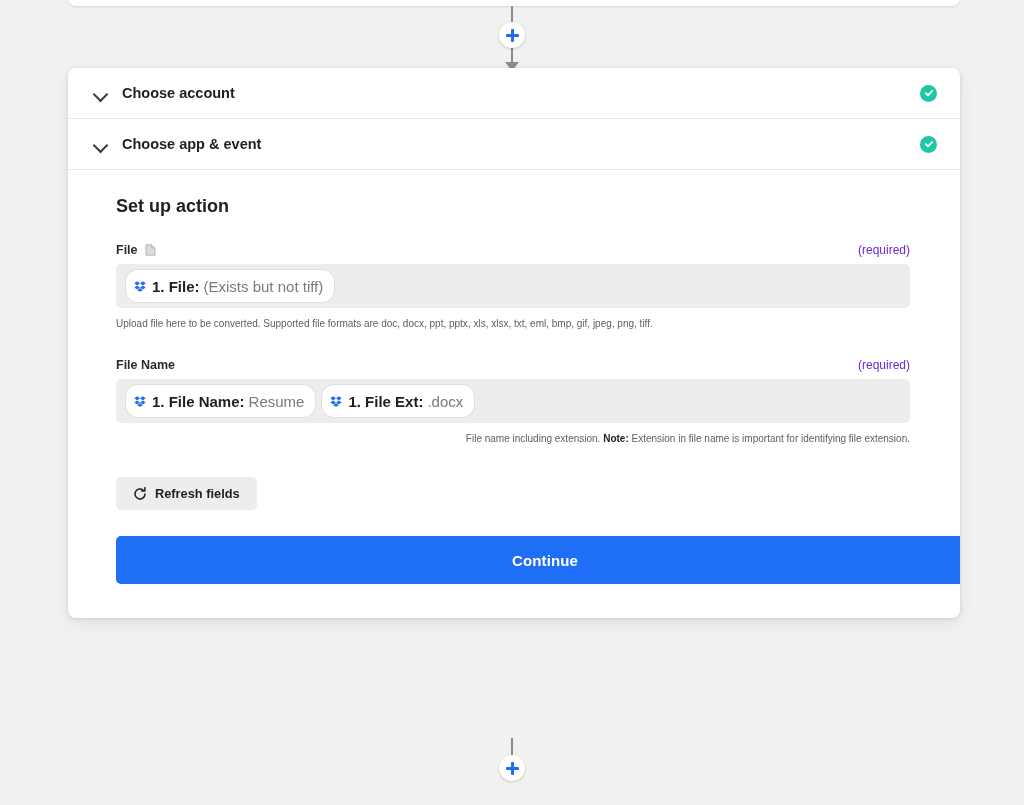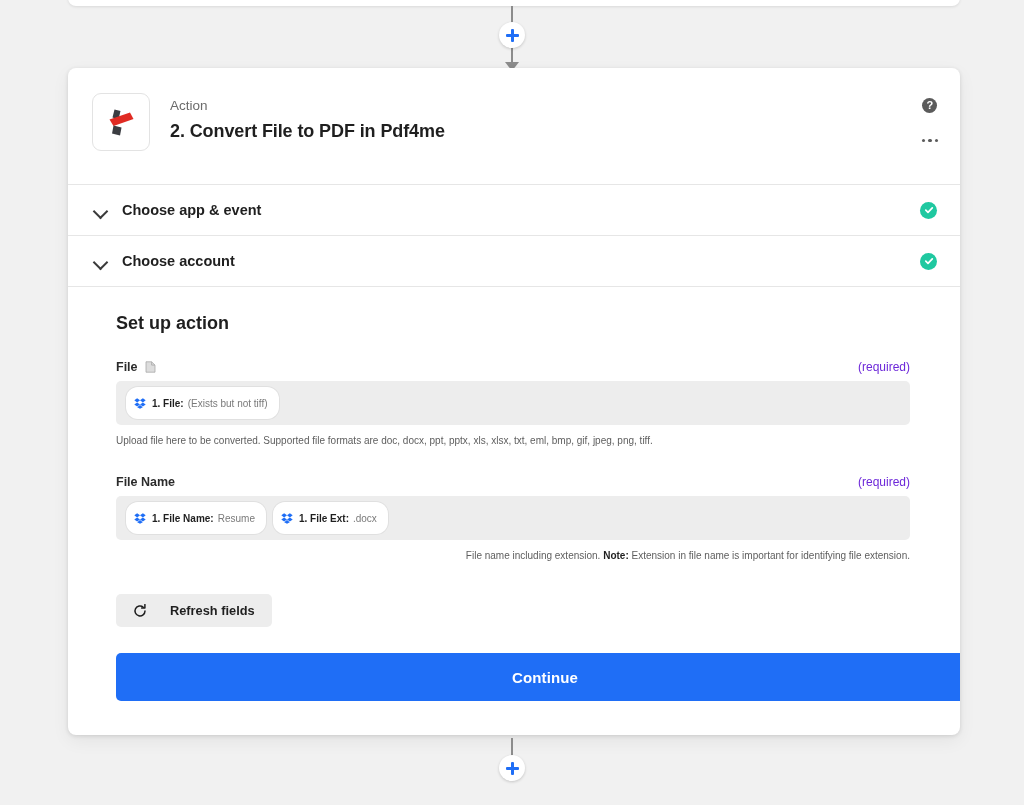--- a/index.html
+++ b/index.html
@@ -247,21 +247,21 @@
     padding: 6px 10px;
     cursor: text;
   }
   .token {
     display: inline-flex;
     align-items: center;
     background: #ffffff;
     border-radius: 12px;
     padding: 2px 11px 2px 8px;
     height: 32px;
-    font-size: 10px;
+    font-size: 15px;
     white-space: nowrap;
     box-shadow: 0 0 0 1px rgba(0,0,0,0.05);
     cursor: pointer;
   }
   .token-app-icon {
     margin-right: 6px;
     display: inline-flex;
     align-items: center;
   }
   .token-key {
@@ -279,21 +279,21 @@
     margin-top: 8px;
     width: 794px;
     line-height: 16px;
   }
   .field-help b { color: #1f1f1f; }
 
   .refresh-btn {
     margin-top: 26px;
     display: inline-flex;
     align-items: center;
-    gap: 23px;
+    gap: 8px;
     background: #ededed;
     border: none;
     border-radius: 5px;
     padding: 9px 17px;
     font-size: 12.8px;
     font-weight: bold;
     color: #1f1f1f;
     cursor: pointer;
     font-family: "Liberation Sans", sans-serif;
   }
@@ -322,55 +322,34 @@
   <div class="prev-card"></div>
 
   <div class="conn-line conn-top-line"></div>
   <div class="arrowhead"></div>
   <div class="plus-btn plus-btn-top">
     <span class="plus-glyph"></span>
   </div>
 
   <div class="step-card">
 
-    <div class="step-header">
-      <div class="app-logo-box">
-        <svg width="34" height="34" viewBox="0 0 34 34">
-          <polygon points="10.5,4.5 16.5,6 14.5,14.5 8.5,12.5" fill="#3b3d42"></polygon>
-          <polygon points="5.5,14.5 26,7.5 29.5,14 9.5,21" fill="#e02b23"></polygon>
-          <polygon points="9.5,20.5 17.5,22.5 16,30.5 8,28.5" fill="#3b3d42"></polygon>
-        </svg>
-      </div>
-      <div class="header-text">
-        <div class="header-kicker">Action</div>
-        <div class="header-title">2. Convert File to PDF in Pdf4me</div>
-      </div>
-      <div class="header-icons">
-        <div class="help-icon">?</div>
-        <div class="ellipsis-icon">
-          <span></span>
-            <span></span>
-            <span></span>
-        </div>
-      </div>
-    </div>
 
     <div class="collapse-row">
       <span class="chev"></span>
-      <span class="collapse-label">Choose app &amp; event</span>
+      <span class="collapse-label">Choose account</span>
       <span class="check-badge">
         <svg width="10" height="10" viewBox="0 0 10 10">
             <path d="M1.8 5.2 L4 7.3 L8.3 2.8" stroke="#ffffff" stroke-width="1.7" fill="none" stroke-linecap="round" stroke-linejoin="round"></path>
           </svg>
       </span>
     </div>
 
     <div class="collapse-row">
       <span class="chev"></span>
-      <span class="collapse-label">Choose account</span>
+      <span class="collapse-label">Choose app &amp; event</span>
       <span class="check-badge">
         <svg width="10" height="10" viewBox="0 0 10 10">
             <path d="M1.8 5.2 L4 7.3 L8.3 2.8" stroke="#ffffff" stroke-width="1.7" fill="none" stroke-linecap="round" stroke-linejoin="round"></path>
           </svg>
       </span>
     </div>
 
     <div class="setup-body">
       <h2 class="setup-title">Set up action</h2>
 

